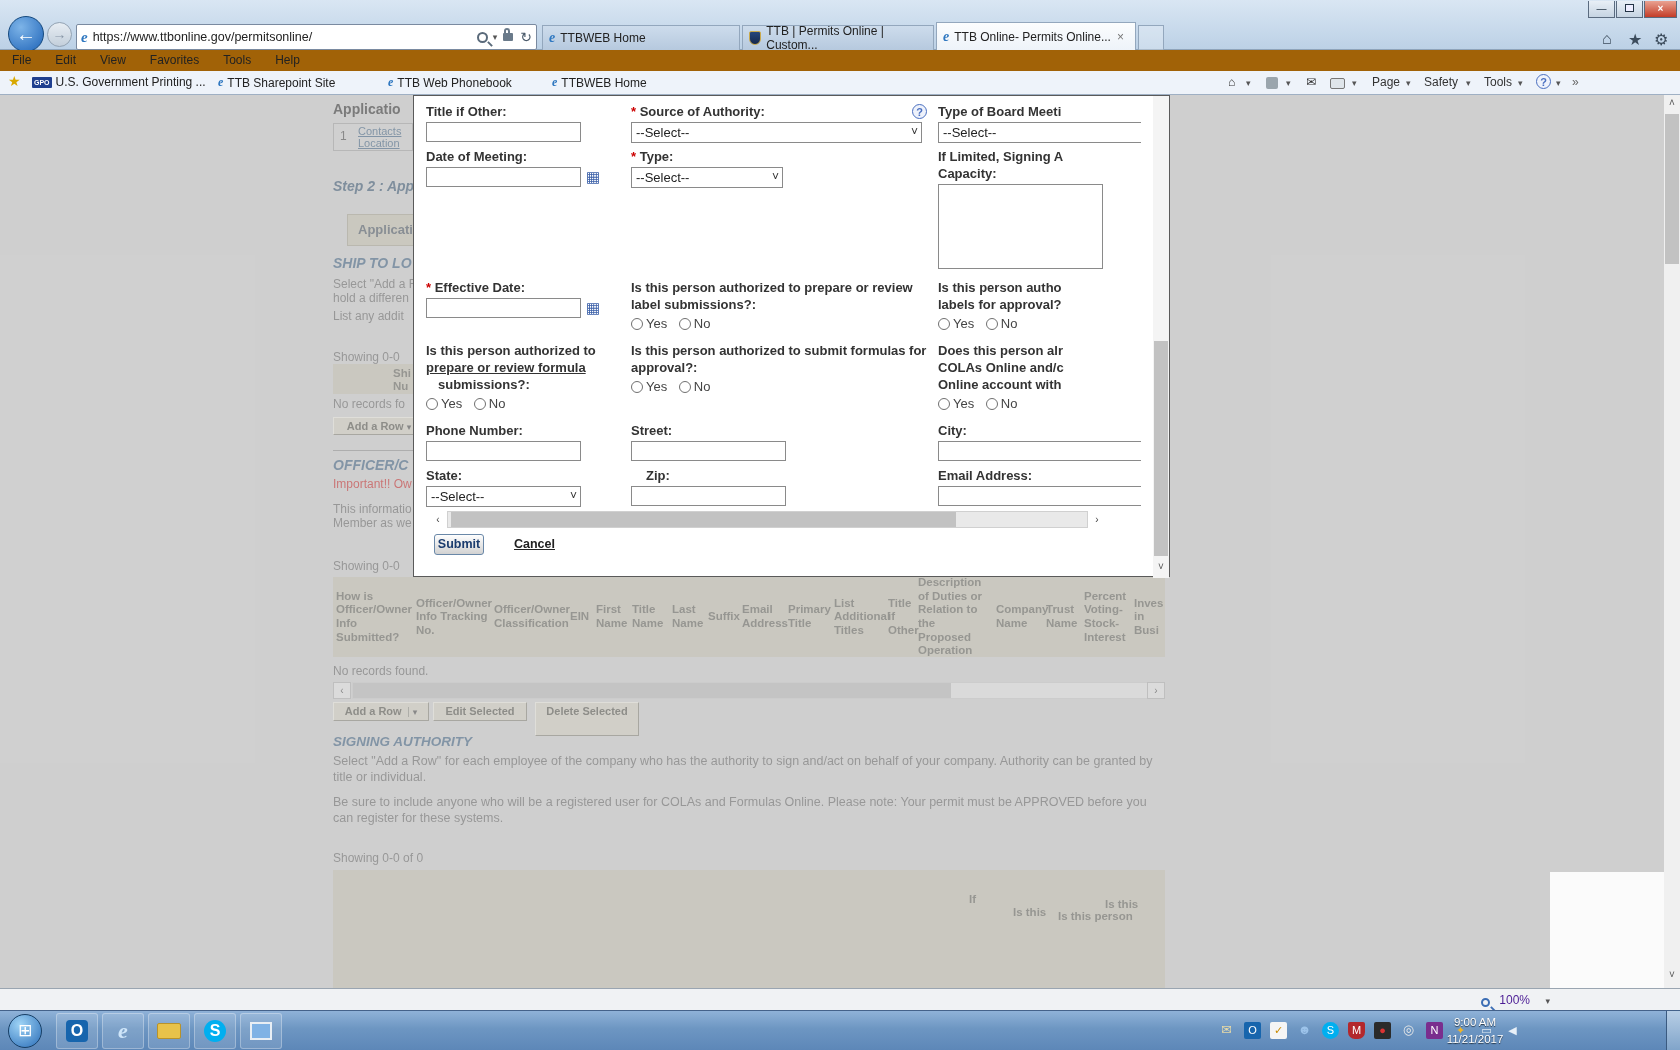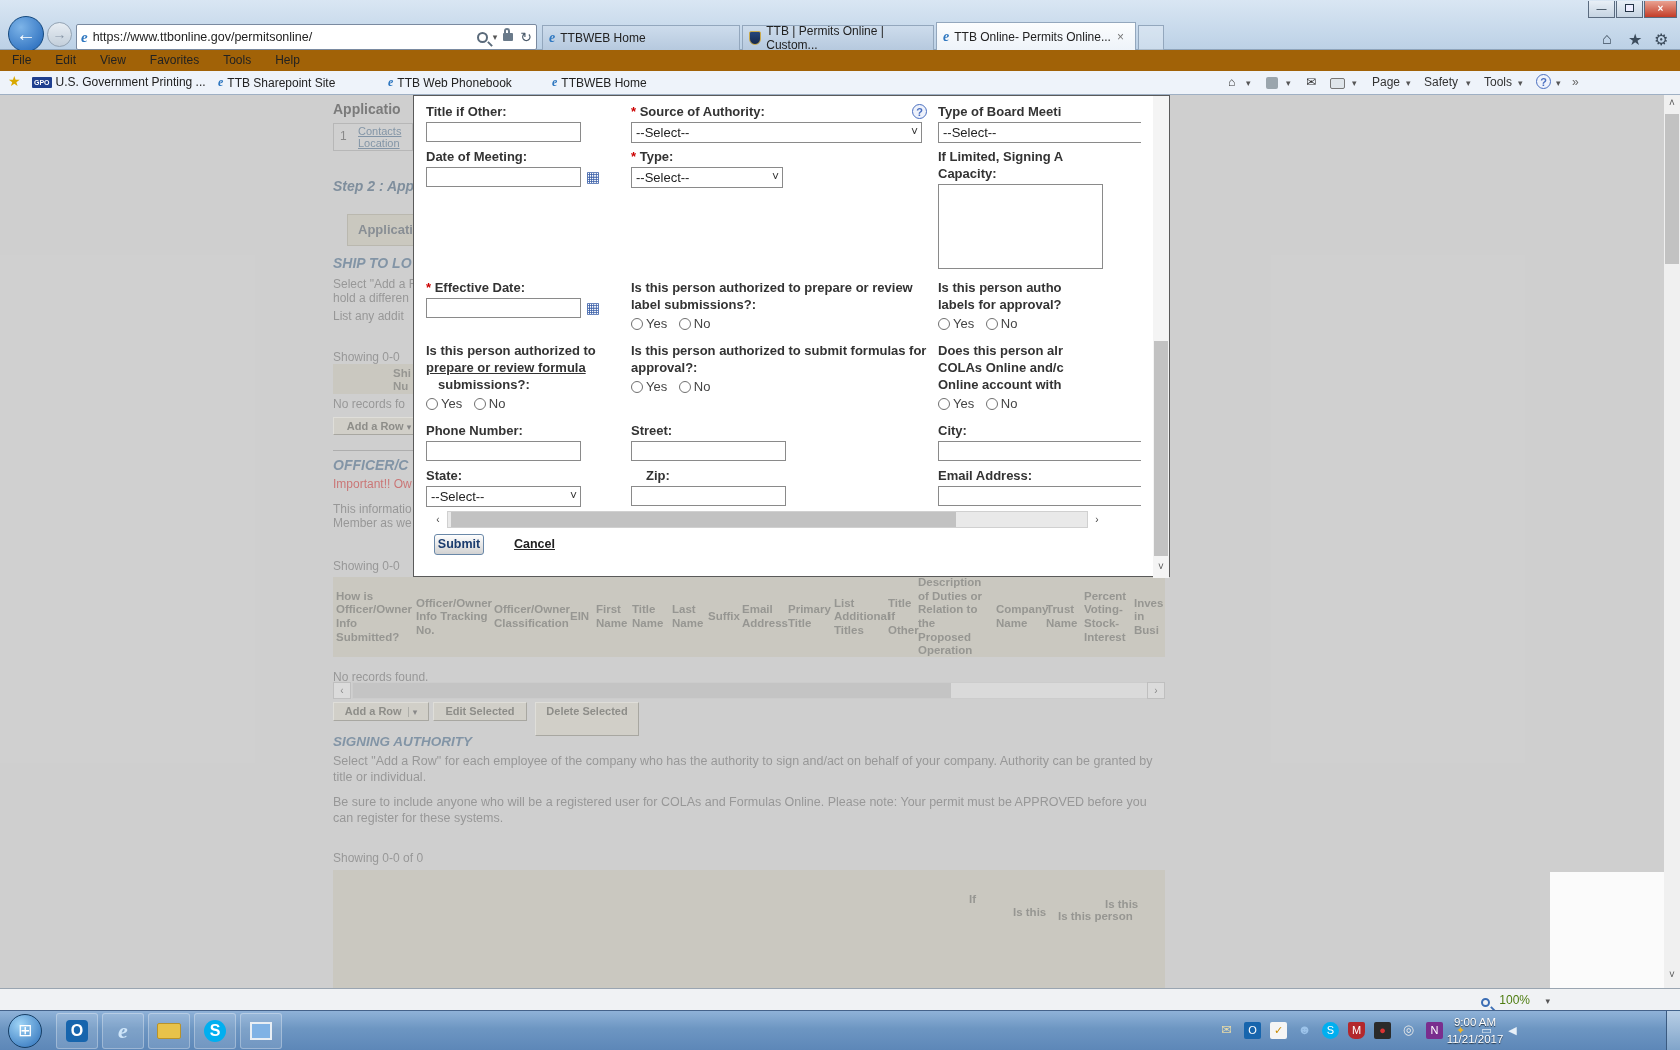--- a/index.html
+++ b/index.html
@@ -210,21 +210,21 @@
     <div class="hcell" style="width:46px;">Email Address</div>
     <div class="hcell" style="width:46px;">Primary Title</div>
     <div class="hcell" style="width:54px;">List Additional Titles</div>
     <div class="hcell" style="width:30px;">Title if Other</div>
     <div class="hcell" style="width:78px;">Description of Duties or Relation to the Proposed Operation</div>
     <div class="hcell" style="width:50px;">Company Name</div>
     <div class="hcell" style="width:38px;">Trust Name</div>
     <div class="hcell" style="width:50px;">Percent Voting- Stock- Interest</div>
     <div class="hcell" style="width:34px;overflow:hidden;">Inves in Busi</div>
   </div>
-  <div class="txt frag" style="left:333px;top:569px;margin-top:6px;">No records found.</div>
+  <div class="txt frag" style="left:333px;top:569px;">No records found.</div>
 
   <div class="strack" style="left:352px;top:587px;width:796px;height:17px;"></div>
   <div class="sbox" style="left:333px;top:587px;width:18px;height:17px;">‹</div>
   <div class="sthumb" style="left:353px;top:588px;width:598px;height:15px;"></div>
   <div class="sbox" style="left:1147px;top:587px;width:18px;height:17px;">›</div>
 
   <div class="btn3d" style="left:333px;top:607px;width:96px;height:19px;line-height:17px;">
     <span>Add a Row</span>
     <span class="car" style="border-left:1px solid #9a9a90;padding-left:4px;margin-left:3px;">▾</span>
   </div>
@@ -332,21 +332,21 @@
   </div>
 
   <div class="abs" style="left:1664px;top:0;width:16px;height:893px;background:#f0f0f0;z-index:7;"></div>
   <div class="sbox" style="left:1664px;top:0;width:16px;height:17px;border:none;background:#f0f0f0;z-index:8;">˄</div>
   <div class="sthumb" style="left:1665px;top:19px;width:14px;height:150px;z-index:8;"></div>
   <div class="sbox" style="left:1664px;top:872px;width:16px;height:18px;border:none;background:#f0f0f0;z-index:8;">˅</div>
 </div>
 
 <div id="statusbar" class="abs">
   <span style="position:absolute;right:190px;top:4px;"><span class="mag" style="border-color:#3c6eb4;width:9px;height:9px;"><i style="background:#3c6eb4;left:7px;top:8px;"></i></span></span>
-  <span class="txt" style="right:150px;top:4px;font-size:12px;color:#4d7c0f;">100%</span>
+  <span class="txt" style="right:150px;top:4px;font-size:12px;color:#4c1d95;">100%</span>
   <span class="txt car" style="right:130px;top:7px;">▾</span>
 </div>
 
 <div id="taskbar" class="abs">
   <div class="orb" style="left:8px;top:3px;width:34px;height:34px;background:radial-gradient(circle at 35% 30%,#9fd4f6,#2a6db8);border:1px solid #173f66;color:#fff;font-size:17px;line-height:32px;">⊞</div>
   <div class="tile" style="left:56px;">
       <span style="background:#1765ad;color:#fff;font-weight:bold;width:22px;height:22px;border-radius:4px;text-align:center;line-height:22px;">O</span>
     </div>
   <div class="tile" style="left:102px;">
       <span class="eicon" style="color:#cfe6fa;font-size:22px;">e</span>

